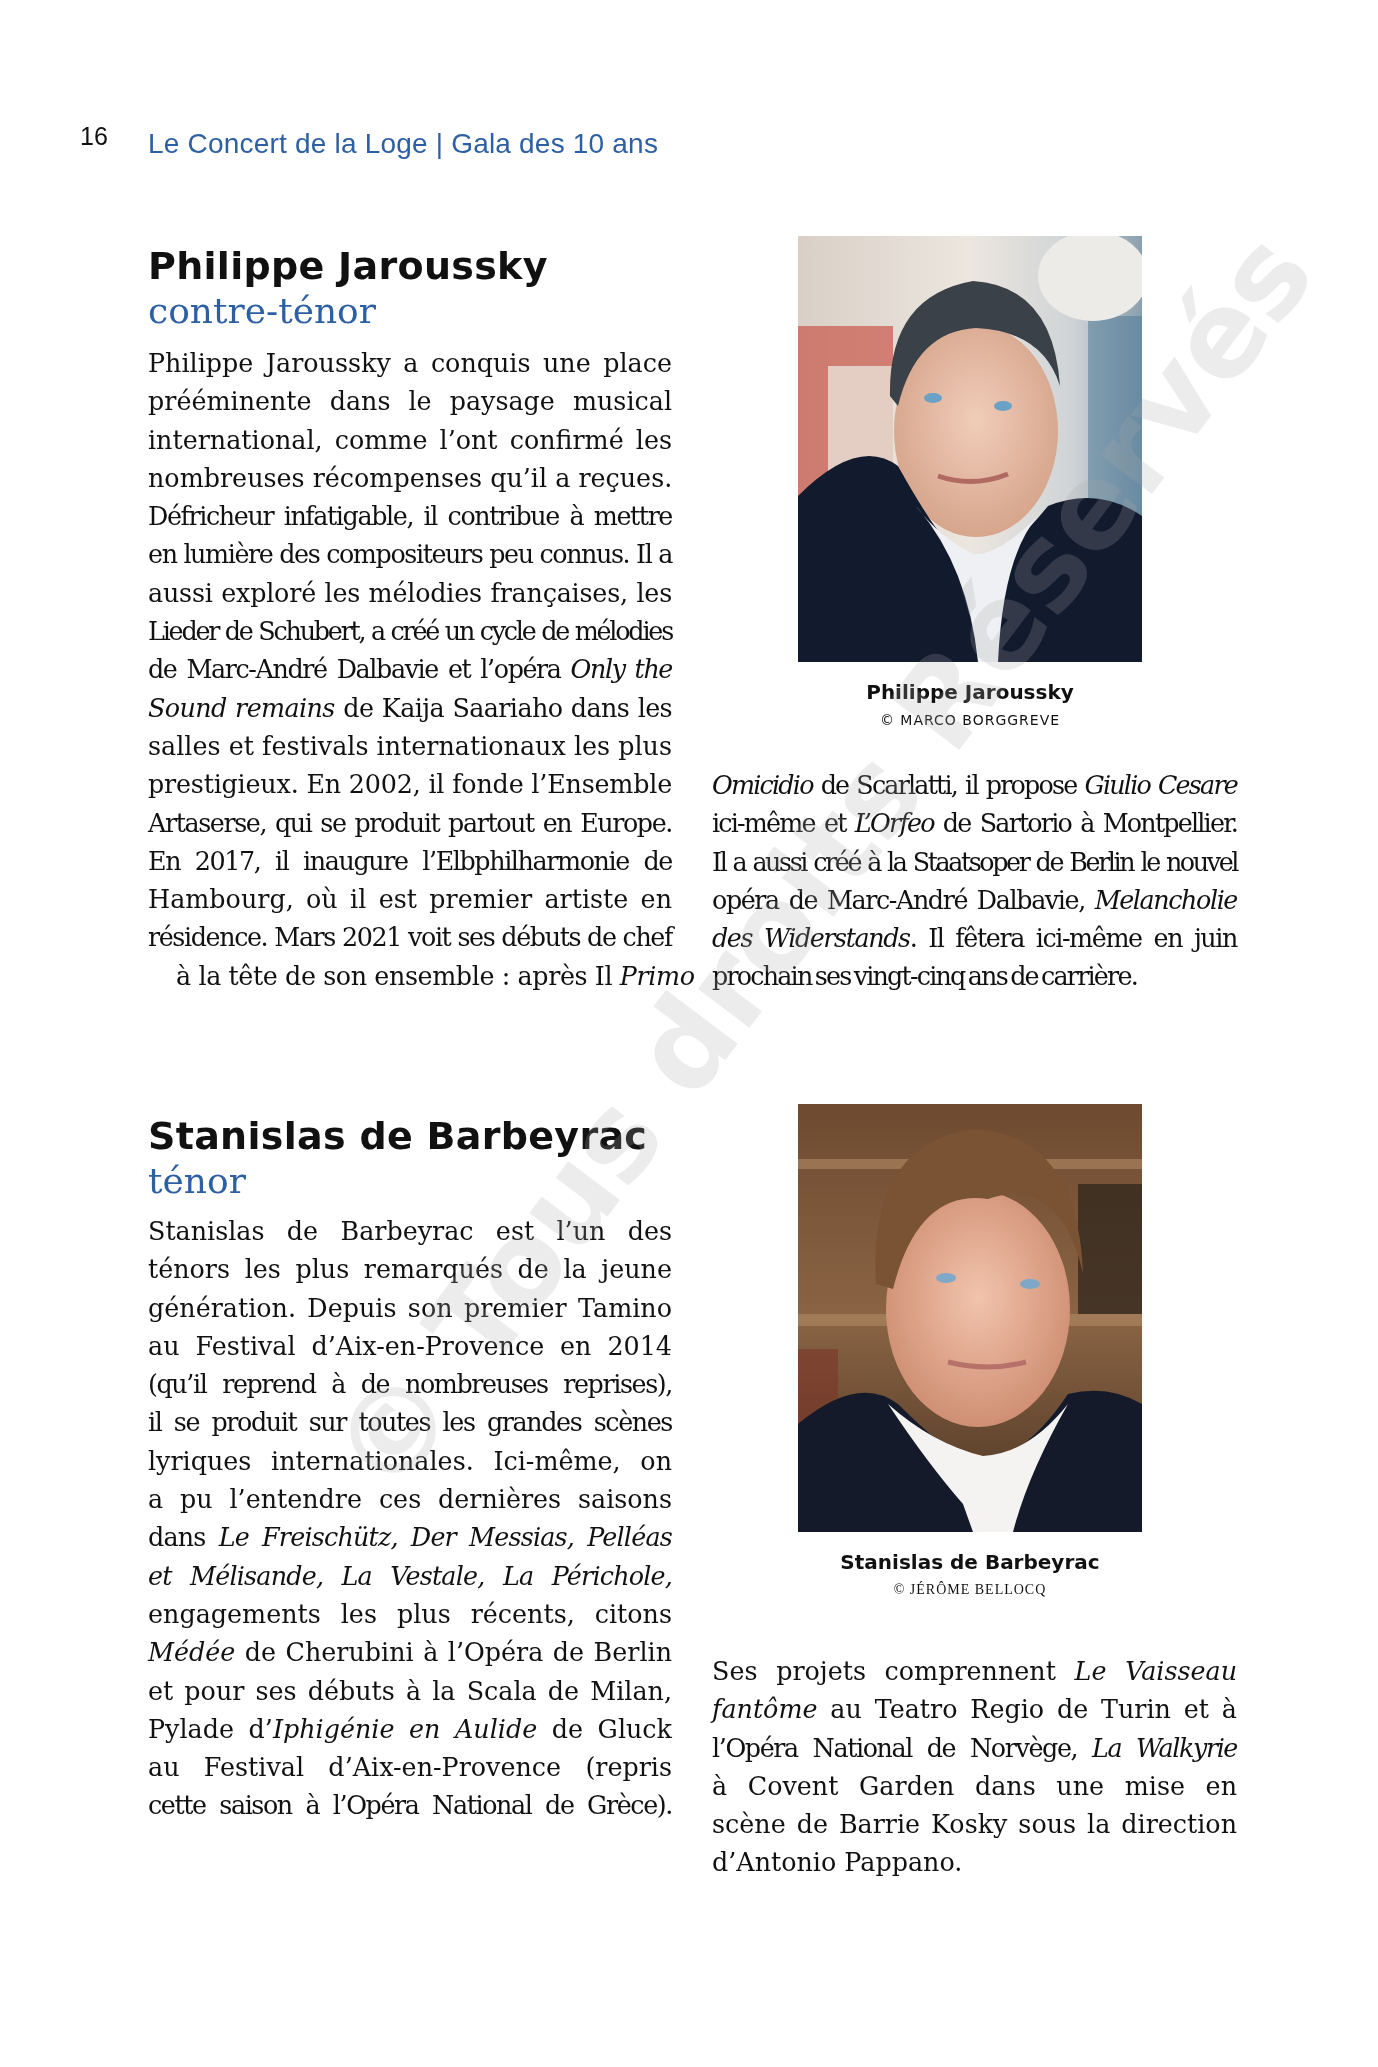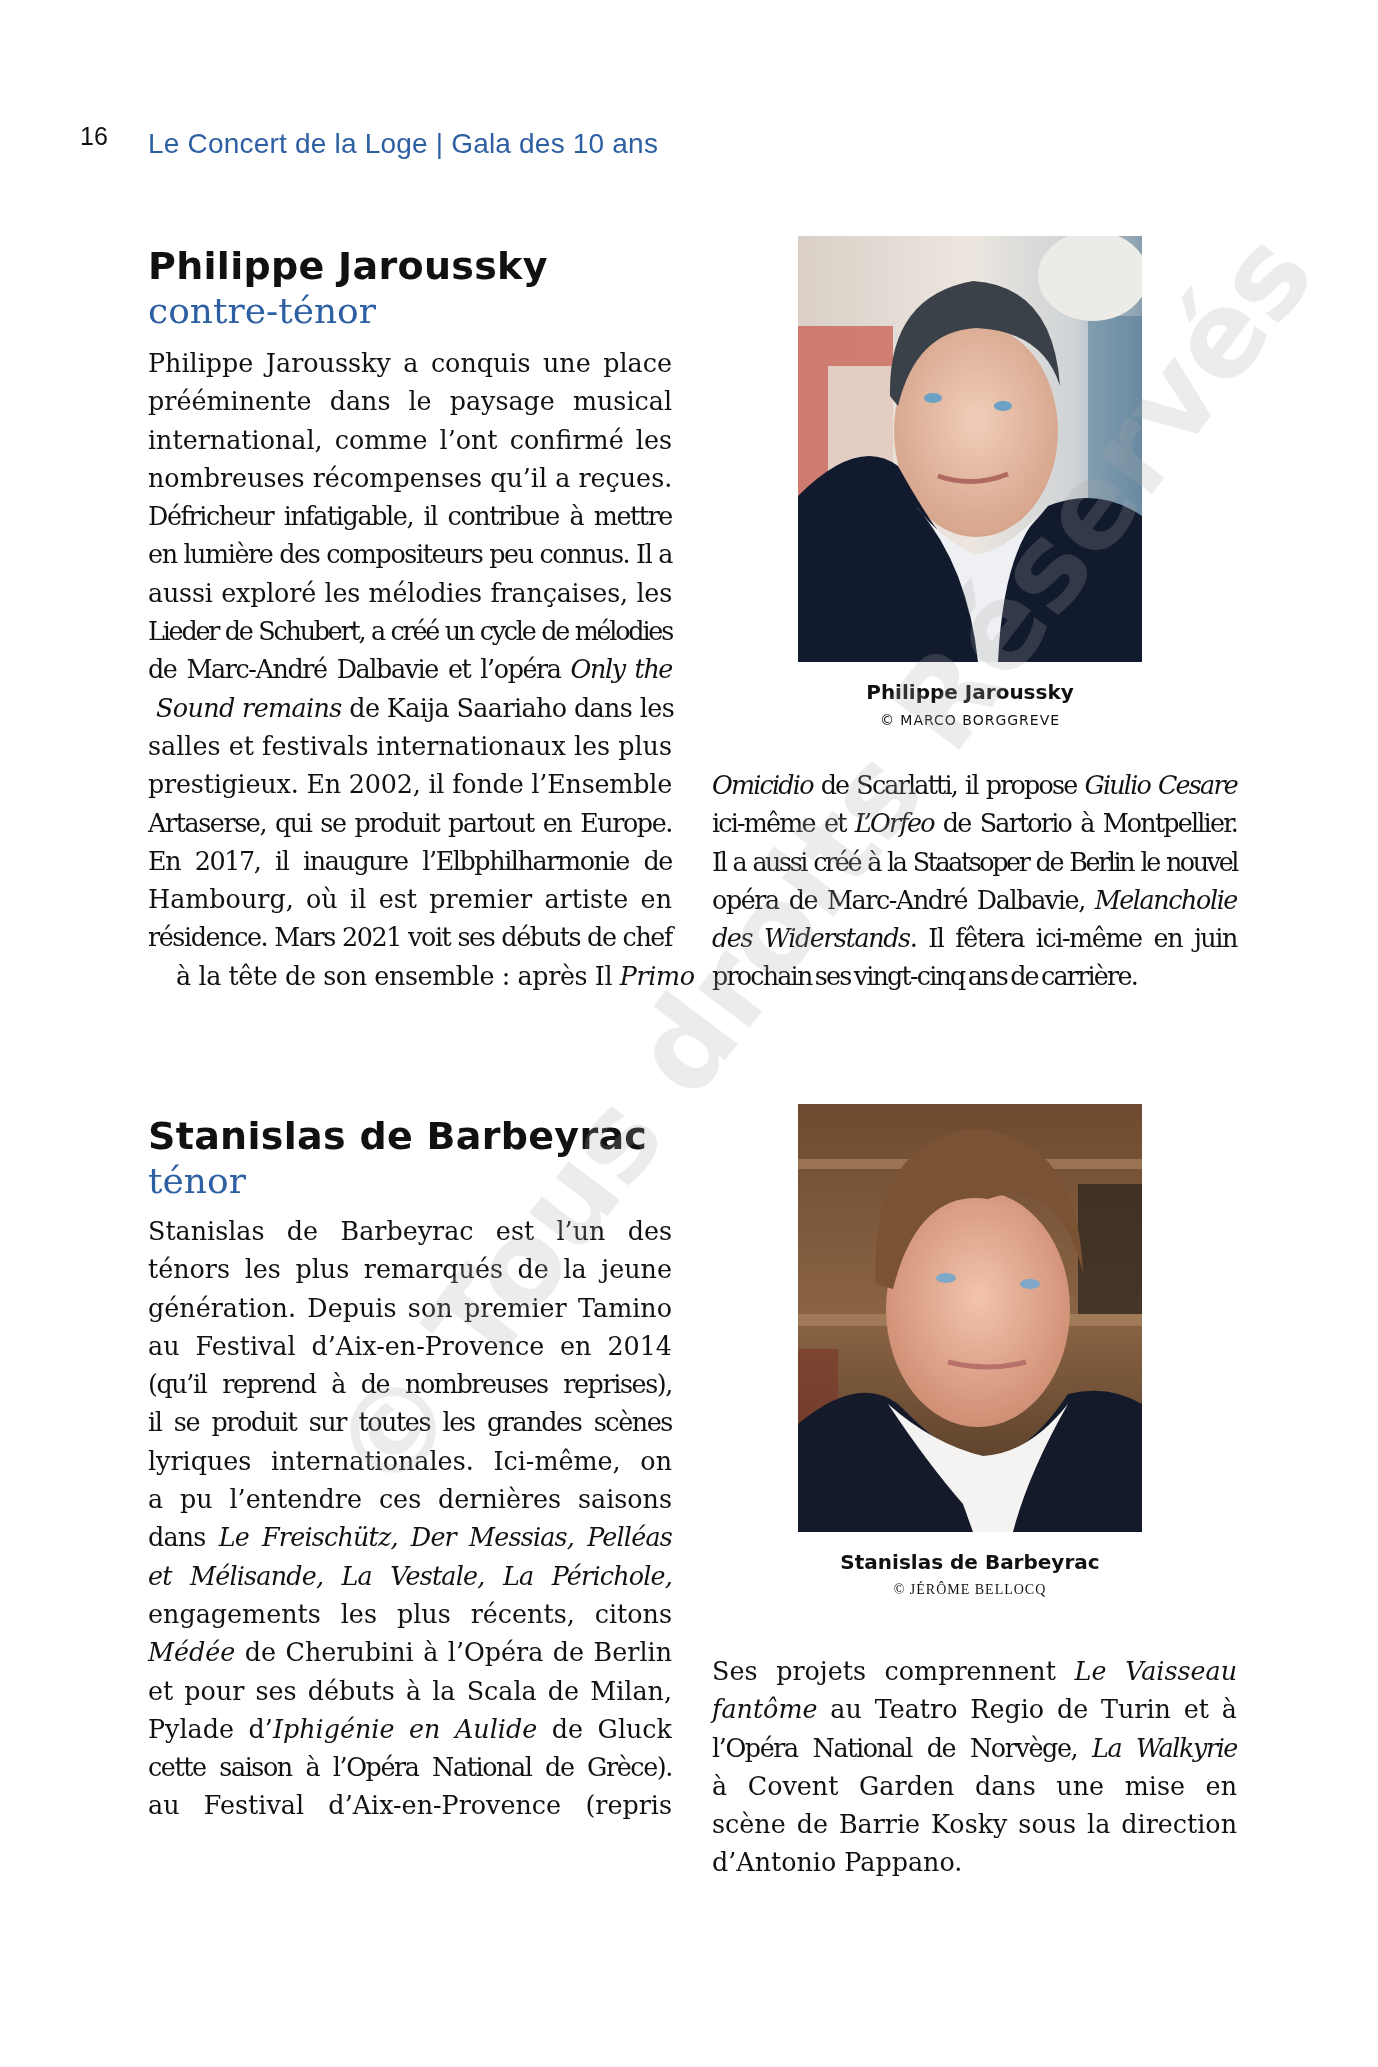--- a/index.html
+++ b/index.html
@@ -32,21 +32,21 @@
   <div class="abs col" style="left:148px; top:344px; width:524px;">
     <span class="line">Philippe Jaroussky a conquis une place</span>
     <span class="line">prééminente dans le paysage musical</span>
     <span class="line">international, comme l’ont confirmé les</span>
     <span class="line">nombreuses récompenses qu’il a reçues.</span>
     <span class="line cond">Défricheur infatigable, il contribue à mettre</span>
     <span class="line cond">en lumière des compositeurs peu connus. Il a</span>
     <span class="line" style="letter-spacing: -0.2px;">aussi exploré les mélodies françaises, les</span>
     <span class="line cond" style="letter-spacing:-2.2px; word-spacing:-4px;">Lieder de Schubert, a créé un cycle de mélodies</span>
     <span class="line cond"><span>de Marc-André Dalbavie et l’opéra </span><i>Only the</i></span>
-    <span class="line" style="letter-spacing: -0.6px; margin-left: 8px;"><i>Sound remains</i><span> de Kaija Saariaho dans les</span></span>
+    <span class="line" style="letter-spacing: -0.6px;"><i>Sound remains</i><span> de Kaija Saariaho dans les</span></span>
     <span class="line">salles et festivals internationaux les plus</span>
     <span class="line" style="letter-spacing: -0.2px;">prestigieux. En 2002, il fonde l’Ensemble</span>
     <span class="line cond">Artaserse, qui se produit partout en Europe.</span>
     <span class="line cond">En 2017, il inaugure l’Elbphilharmonie de</span>
     <span class="line">Hambourg, où il est premier artiste en</span>
     <span class="line cond">résidence. Mars 2021 voit ses débuts de chef</span>
     <span class="line" style="letter-spacing: -0.4px; margin-left: 28px;"><span>à la tête de son ensemble : après Il </span><i>Primo</i></span>
   </div>
 
   <div class="abs photo" style="left:798px; top:236px; width:344px; height:426px;">
@@ -102,22 +102,22 @@
     <span class="line cond">(qu’il reprend à de nombreuses reprises),</span>
     <span class="line cond">il se produit sur toutes les grandes scènes</span>
     <span class="line">lyriques internationales. Ici-même, on</span>
     <span class="line">a pu l’entendre ces dernières saisons</span>
     <span class="line cond" style="letter-spacing:-0.8px;"><span>dans </span><i>Le Freischütz, Der Messias, Pelléas</i></span>
     <span class="line cond" style="letter-spacing:-0.8px;"><i>et Mélisande, La Vestale, La Périchole,</i></span>
     <span class="line">engagements les plus récents, citons</span>
     <span class="line"><i>Médée</i><span> de Cherubini à l’Opéra de Berlin</span></span>
     <span class="line">et pour ses débuts à la Scala de Milan,</span>
     <span class="line"><span>Pylade d’</span><i>Iphigénie en Aulide</i><span> de Gluck</span></span>
+    <span class="line">au Festival d’Aix-en-Provence (repris</span>
     <span class="line cond">cette saison à l’Opéra National de Grèce).</span>
-    <span class="line">au Festival d’Aix-en-Provence (repris</span>
   </div>
 
   <div class="abs photo" style="left:798px; top:1104px; width:344px; height:428px;">
     <svg width="344" height="428" viewBox="0 0 344 428">
       <defs>
         <linearGradient id="bg2" x1="0" y1="0" x2="0" y2="1">
           <stop offset="0" stop-color="#6e4a30"></stop>
           <stop offset="0.5" stop-color="#8a6444"></stop>
           <stop offset="1" stop-color="#4a3322"></stop>
         </linearGradient>

